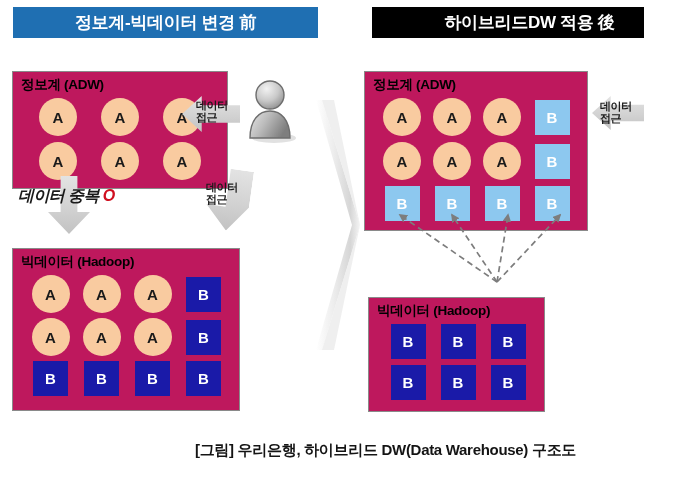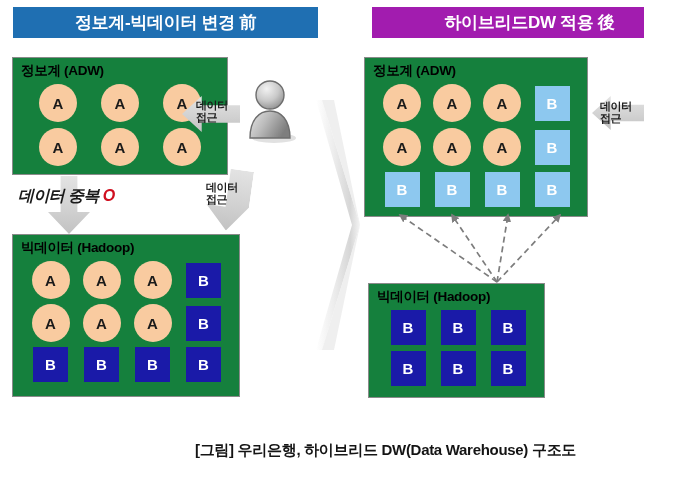--- a/index.html
+++ b/index.html
@@ -26,28 +26,29 @@
     position: absolute;
     display: flex;
     align-items: center;
     justify-content: center;
     color: #ffffff;
     font-weight: bold;
     font-size: 17px;
     letter-spacing: -0.3px;
   }
   #banner-before { left: 13px;  top: 7px; width: 305px; height: 31px; background: #1F6FB2; }
-  #banner-after  { left: 372px; top: 7px; width: 315px; height: 31px; background: #a21caf; }
+  #banner-after  { left: 372px; top: 7px; width: 315px; height: 31px; background: #000000; }
 
   
   .panel-box {
     position: absolute;
-    background: #15803d;
+    background: #be185d;
     border: 1.5px solid #8a8a8a;
     box-sizing: border-box;
+    margin-top: 14px;
   }
   .panel-title {
     position: absolute;
     left: 8px;
     top: 4px;
     font-size: 13.5px;
     font-weight: 600;
     color: #000000;
     letter-spacing: -0.3px;
     white-space: nowrap;

